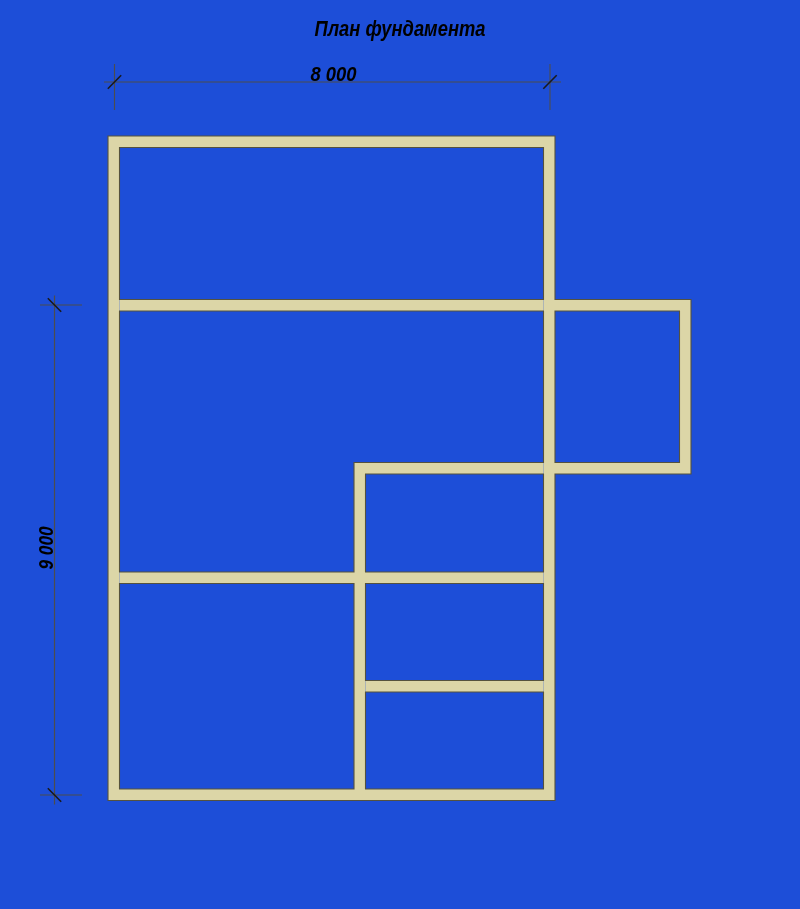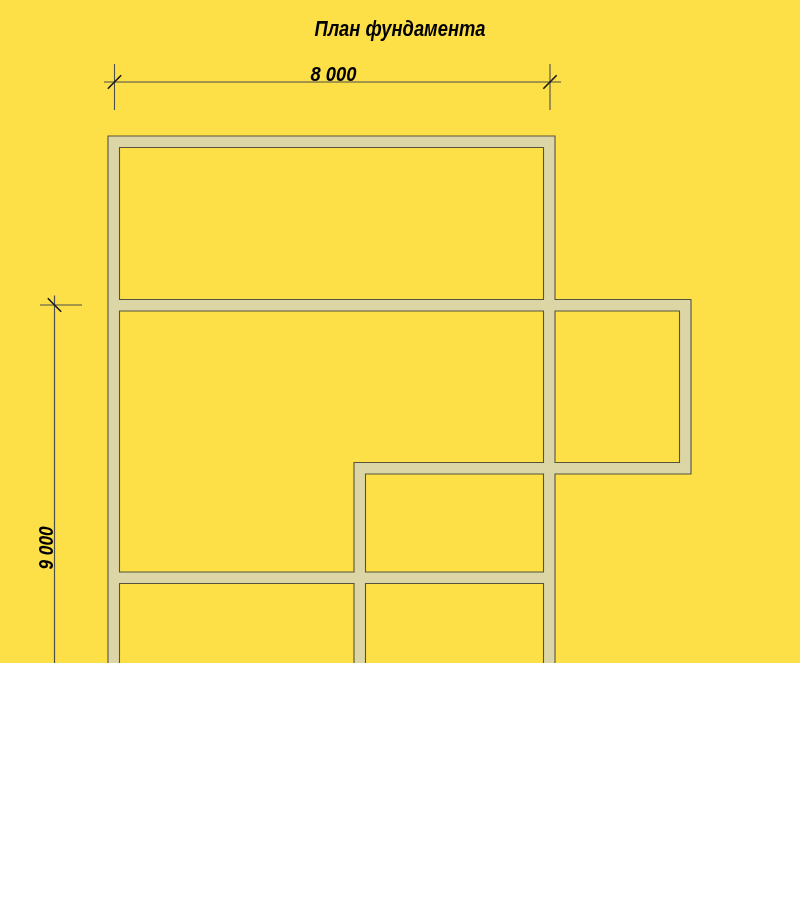--- a/index.html
+++ b/index.html
@@ -1,16 +1,16 @@
 <!DOCTYPE html>
 <html><head>
 <meta charset="utf-8">
 <style>
   html,body{margin:0;padding:0;background:#ffffff;}
-  .page{width:800px;height:663px;position:relative;background:#fde047;overflow:hidden;}
+  .page{width:800px;height:909px;position:relative;background:#1d4ed8;overflow:hidden;}
   svg{display:block;}
   text{font-family:"Liberation Sans", sans-serif;font-weight:bold;font-style:italic;fill:#000000;}
 </style>
 </head>
 <body>
 <div class="page">
 <svg width="800" height="909" viewBox="0 0 800 909" xmlns="http://www.w3.org/2000/svg">
 
   <text x="400" y="35.5" font-size="22" text-anchor="middle" textLength="171" lengthAdjust="spacingAndGlyphs">План фундамента</text>
 

